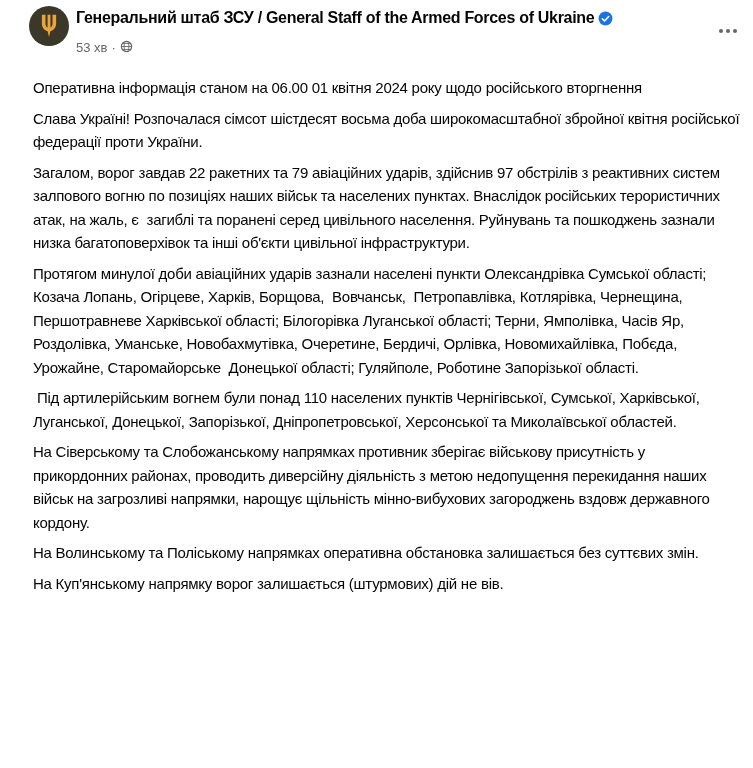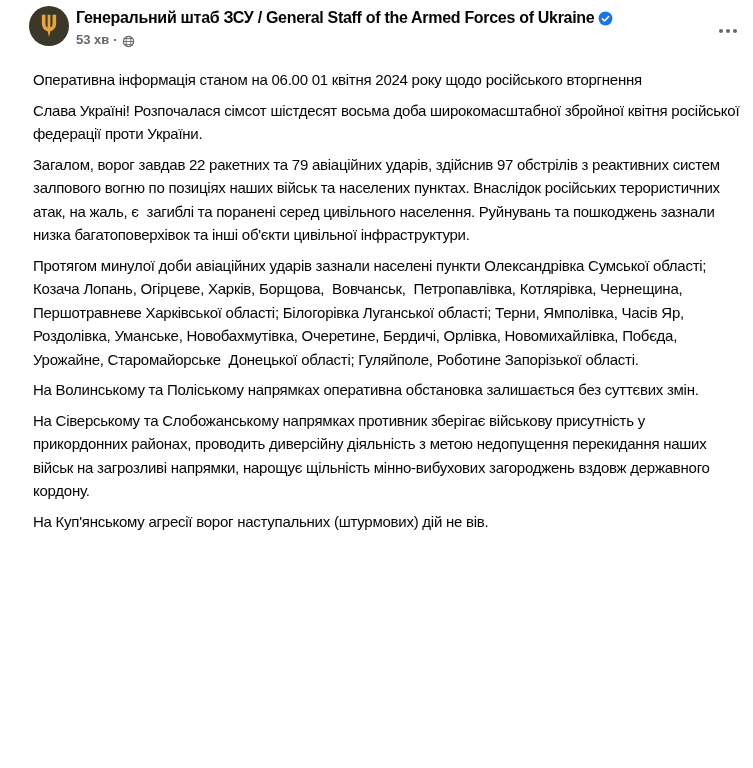--- a/index.html
+++ b/index.html
@@ -40,26 +40,25 @@
     letter-spacing: -0.3px;
     line-height: 20px;
     color: #050505;
     cursor: pointer;
     white-space: nowrap;
   }
   .verified { display: inline-flex; margin-left: 4px; }
   .verified svg { width: 15px; height: 15px; display: block; }
   .meta-row {
     display: flex;
-    align-items: flex-end;
-    margin-top: 4px;
+    align-items: flex-start;
+    margin-top: 12px;
     font-size: 13px;
     color: #65676b;
     line-height: 16px;
-    font-weight: bold;
   }
   .meta-sep { margin: 0 4px; }
   .globe { display: inline-flex; color: #65676b; }
   .globe svg { width: 13px; height: 13px; display: block; }
   .more-btn {
     position: absolute;
     top: 20px; right: 8px;
     width: 34px; height: 22px;
     display: flex; align-items: center; justify-content: center;
     cursor: pointer;
@@ -128,18 +127,19 @@
       </span>
     </div>
 
   </div>
 
   <div class="post-body">
       <p>Оперативна інформація станом на 06.00 01 квітня 2024 року щодо російського вторгнення</p>
       <p>Слава Україні! Розпочалася сімсот шістдесят восьма доба широкомасштабної збройної квітня російської федерації проти України.</p>
       <p>Загалом, ворог завдав 22 ракетних та 79 авіаційних ударів, здійснив 97 обстрілів з реактивних систем залпового вогню по позиціях наших військ та населених пунктах. Внаслідок російських терористичних атак, на жаль, є  загиблі та поранені серед цивільного населення. Руйнувань та пошкоджень зазнали низка багатоповерхівок та інші об'єкти цивільної інфраструктури.</p>
       <p>Протягом минулої доби авіаційних ударів зазнали населені пункти Олександрівка Сумської області; Козача Лопань, Огірцеве, Харків, Борщова,  Вовчанськ,  Петропавлівка, Котлярівка, Чернещина, Першотравневе Харківської області; Білогорівка Луганської області; Терни, Ямполівка, Часів Яр, Роздолівка, Уманське, Новобахмутівка, Очеретине, Бердичі, Орлівка, Новомихайлівка, Побєда, Урожайне, Старомайорське  Донецької області; Гуляйполе, Роботине Запорізької області.</p>
+      <p> Під артилерійським вогнем були понад 110 населених пунктів Чернігівської, Сумської, Харківської, Луганської, Донецької, Запорізької, Дніпропетровської, Херсонської та Миколаївської областей.</p>
+      <p>На Сіверському та Слобожанському напрямках противник зберігає військову присутність у прикордонних районах, проводить диверсійну діяльність з метою недопущення перекидання наших військ на загрозливі напрямки, нарощує щільність мінно-вибухових загороджень вздовж державного кордону.</p>
       <p>На Волинському та Поліському напрямках оперативна обстановка залишається без суттєвих змін.</p>
-      <p>На Сіверському та Слобожанському напрямках противник зберігає військову присутність у прикордонних районах, проводить диверсійну діяльність з метою недопущення перекидання наших військ на загрозливі напрямки, нарощує щільність мінно-вибухових загороджень вздовж державного кордону.</p>
-      <p>На Куп'янському агресії ворог наступальних (штурмових) дій не вів.</p>
+      <p>На Куп'янському напрямку ворог залишається (штурмових) дій не вів.</p>
     </div>
 
 </div>
 
 </body></html>

